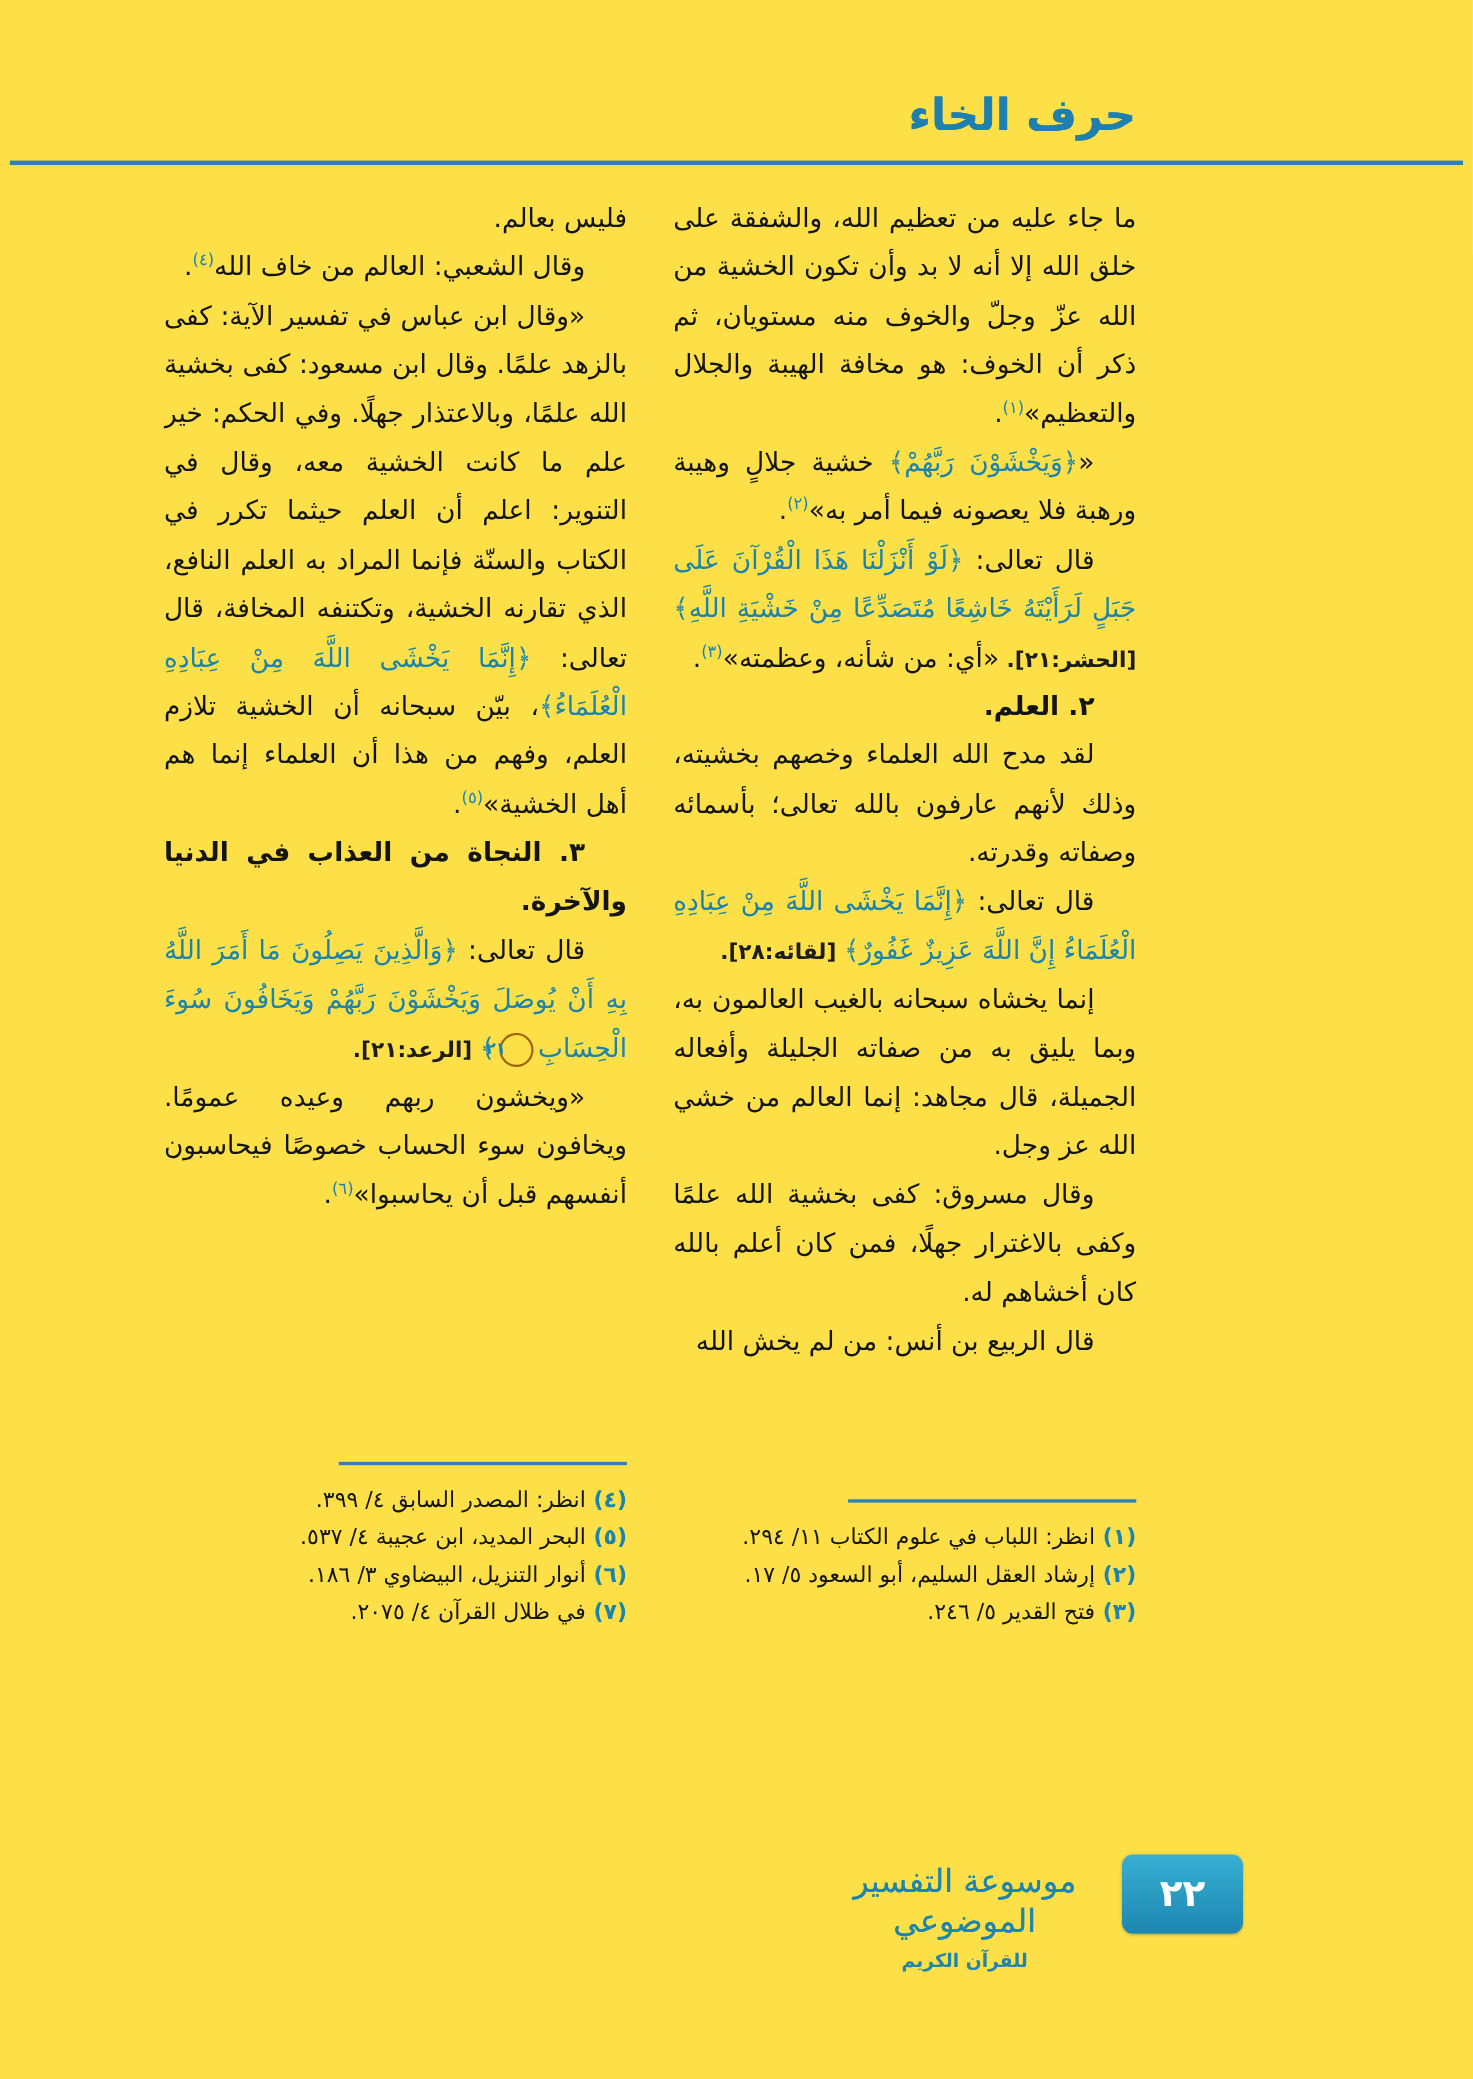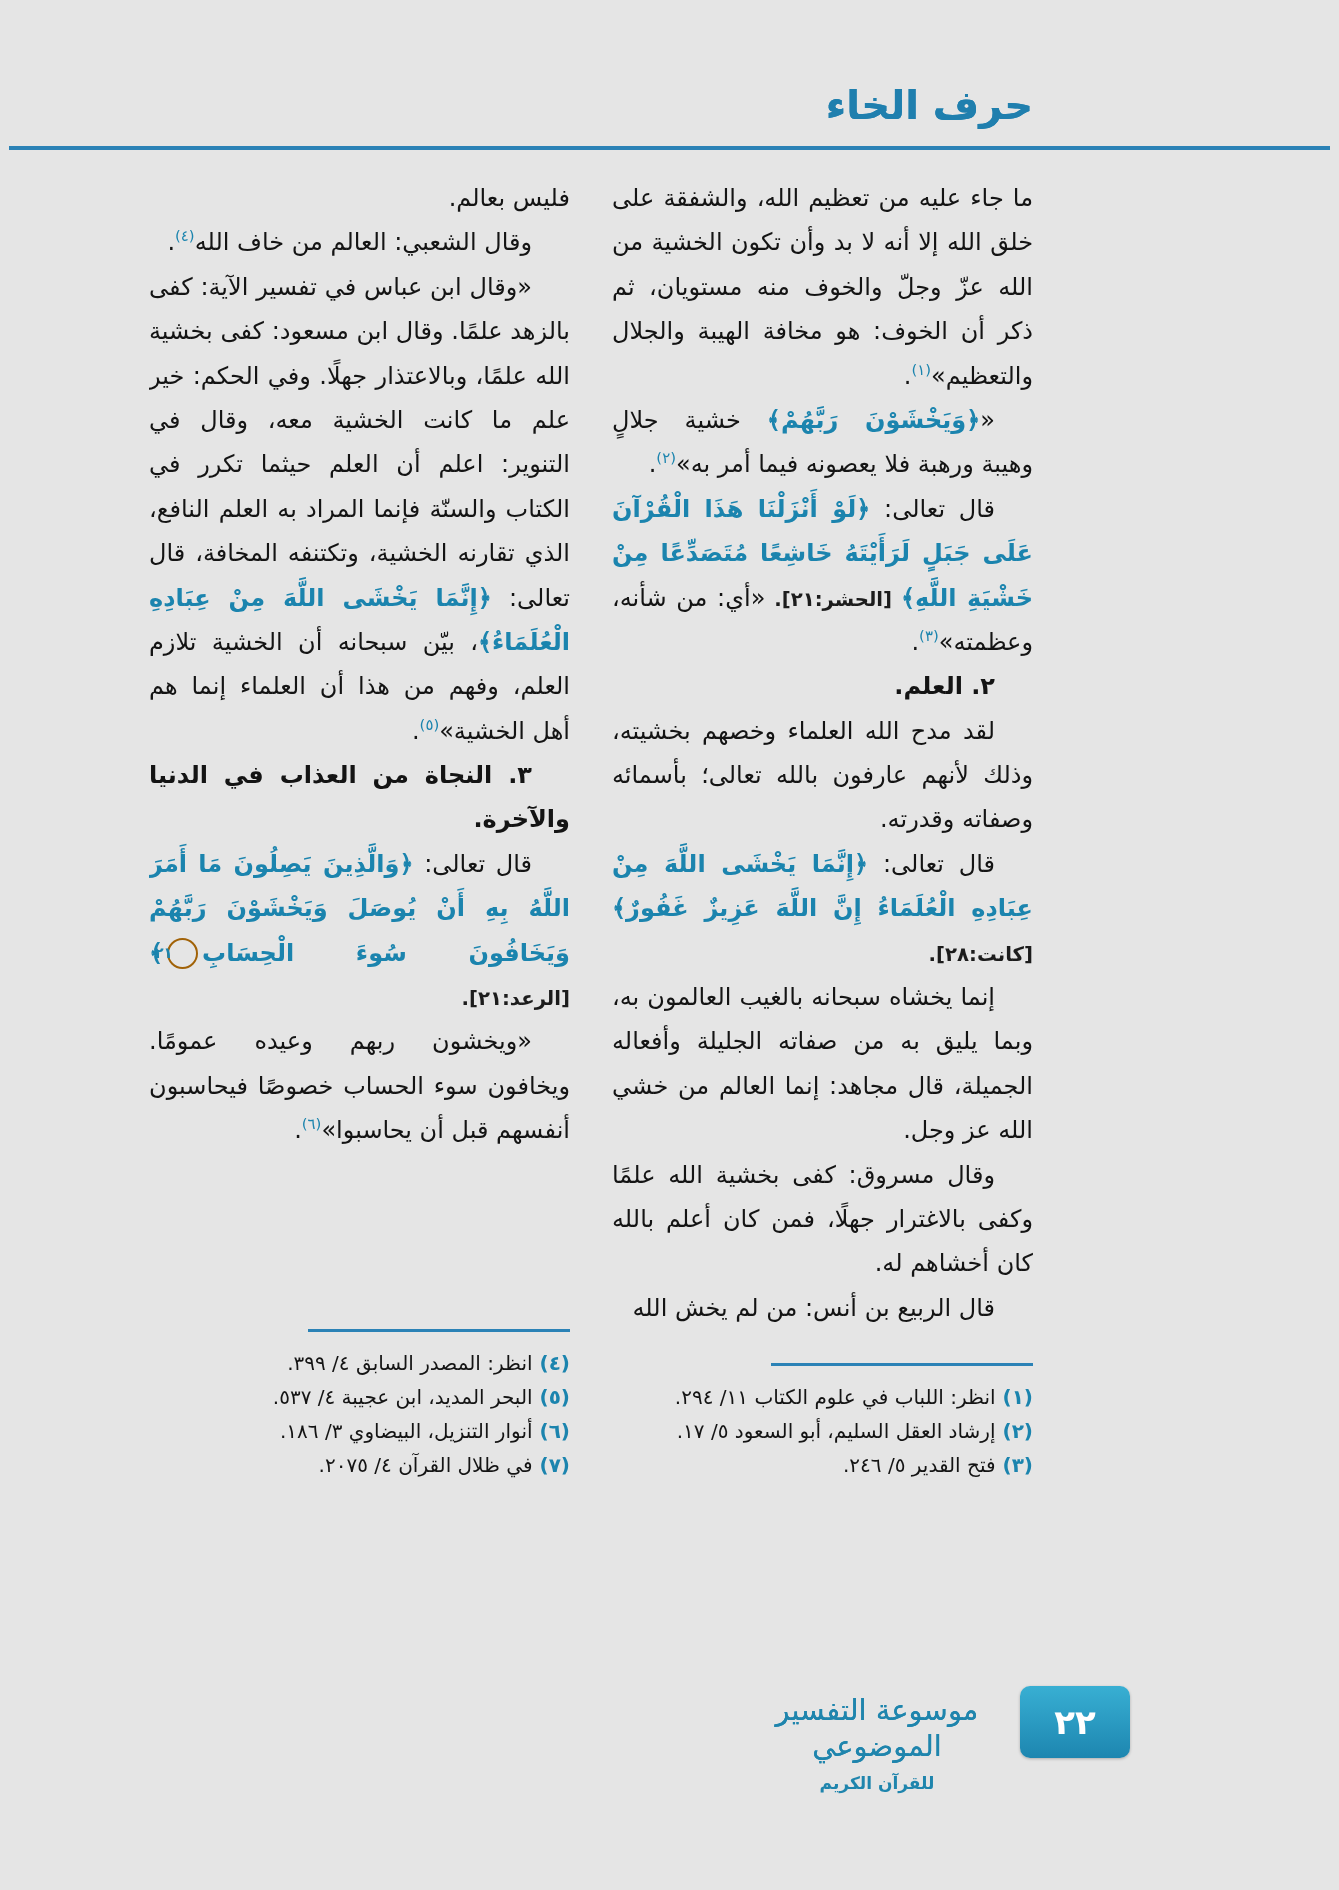--- a/index.html
+++ b/index.html
@@ -1,21 +1,21 @@
 <!DOCTYPE html>
 <html lang="ar" dir="rtl"><head>
 <meta charset="utf-8">
 <style>
   * { margin: 0; padding: 0; box-sizing: border-box; }
   html, body { background: #ffffff; }
   .page {
     position: relative;
     width: 1339px;
     height: 1890px;
-    background: #e5e5e5;
+    background: #fde047;
     font-family: "DejaVu Sans", sans-serif;
     direction: rtl;
     color: #141414;
     overflow: hidden;
     margin: 0 auto;
   }
   .chapter-title {
     position: absolute;
     top: 82px;
     right: 306px;
@@ -52,21 +52,21 @@
     font-size: 24px;
     line-height: 1.85;
     text-align: justify;
     overflow: hidden;
     flex: 0 1 auto;
   }
   .para, .heading { margin: 0; }
   .heading { font-weight: bold; }
   .indent { text-indent: 38px; }
   .seg-n { color: #141414; }
-  .seg-q { color: #1b84ae; font-weight: bold; margin-top: 40px; }
+  .seg-q { color: #1b84ae; font-weight: normal; margin-top: 40px; }
   sup.seg-f {
     color: #1b84ae;
     font-size: 0.62em;
     line-height: 0;
     vertical-align: super;
   }
   .seg-r { font-size: 0.82em; font-weight: bold; color: #1c1c1c; }
   .seg-aya {
     display: inline-flex;
     align-items: center;
@@ -142,21 +142,21 @@
 
   <main class="columns">
 
     <section class="column">
       <div class="col-text">
           <p class="para"><span class="seg-n">ما جاء عليه من تعظيم الله، والشفقة على خلق الله إلا أنه لا بد وأن تكون الخشية من الله عزّ وجلّ والخوف منه مستويان، ثم ذكر أن الخوف: هو مخافة الهيبة والجلال والتعظيم»</span><sup class="seg-f">(١)</sup><span class="seg-n">.</span></p>
           <p class="para indent"><span class="seg-n">«</span><span class="seg-q">﴿وَيَخْشَوْنَ رَبَّهُمْ﴾</span><span class="seg-n"> خشية جلالٍ وهيبة ورهبة فلا يعصونه فيما أمر به»</span><sup class="seg-f">(٢)</sup><span class="seg-n">.</span></p>
           <p class="para indent"><span class="seg-n">قال تعالى: </span><span class="seg-q">﴿لَوْ أَنْزَلْنَا هَذَا الْقُرْآنَ عَلَى جَبَلٍ لَرَأَيْتَهُ خَاشِعًا مُتَصَدِّعًا مِنْ خَشْيَةِ اللَّهِ﴾</span><span class="seg-r"> [الحشر:٢١]. </span><span class="seg-n">«أي: من شأنه، وعظمته»</span><sup class="seg-f">(٣)</sup><span class="seg-n">.</span></p>
           <p class="heading indent"><span class="seg-n">٢. العلم.</span></p>
           <p class="para indent"><span class="seg-n">لقد مدح الله العلماء وخصهم بخشيته، وذلك لأنهم عارفون بالله تعالى؛ بأسمائه وصفاته وقدرته.</span></p>
-          <p class="para indent"><span class="seg-n">قال تعالى: </span><span class="seg-q">﴿إِنَّمَا يَخْشَى اللَّهَ مِنْ عِبَادِهِ الْعُلَمَاءُ إِنَّ اللَّهَ عَزِيزٌ غَفُورٌ﴾</span><span class="seg-r"> [كانت:٢٨].</span></p>
+          <p class="para indent"><span class="seg-n">قال تعالى: </span><span class="seg-q">﴿إِنَّمَا يَخْشَى اللَّهَ مِنْ عِبَادِهِ الْعُلَمَاءُ إِنَّ اللَّهَ عَزِيزٌ غَفُورٌ﴾</span><span class="seg-r"> [لقائه:٢٨].</span></p>
           <p class="para indent"><span class="seg-n">إنما يخشاه سبحانه بالغيب العالمون به، وبما يليق به من صفاته الجليلة وأفعاله الجميلة، قال مجاهد: إنما العالم من خشي الله عز وجل.</span></p>
           <p class="para indent"><span class="seg-n">وقال مسروق: كفى بخشية الله علمًا وكفى بالاغترار جهلًا، فمن كان أعلم بالله كان أخشاهم له.</span></p>
           <p class="para indent"><span class="seg-n">قال الربيع بن أنس: من لم يخش الله</span></p>
         </div>
       <div class="footnotes">
         <div class="fn-rule"></div>
         <div class="fn-list">
             <p class="footnote"><span class="fn-num">(١) </span><span class="fn-text">انظر: اللباب في علوم الكتاب ١١/ ٢٩٤.</span></p>
             <p class="footnote"><span class="fn-num">(٢) </span><span class="fn-text">إرشاد العقل السليم، أبو السعود ٥/ ١٧.</span></p>
             <p class="footnote"><span class="fn-num">(٣) </span><span class="fn-text">فتح القدير ٥/ ٢٤٦.</span></p>

